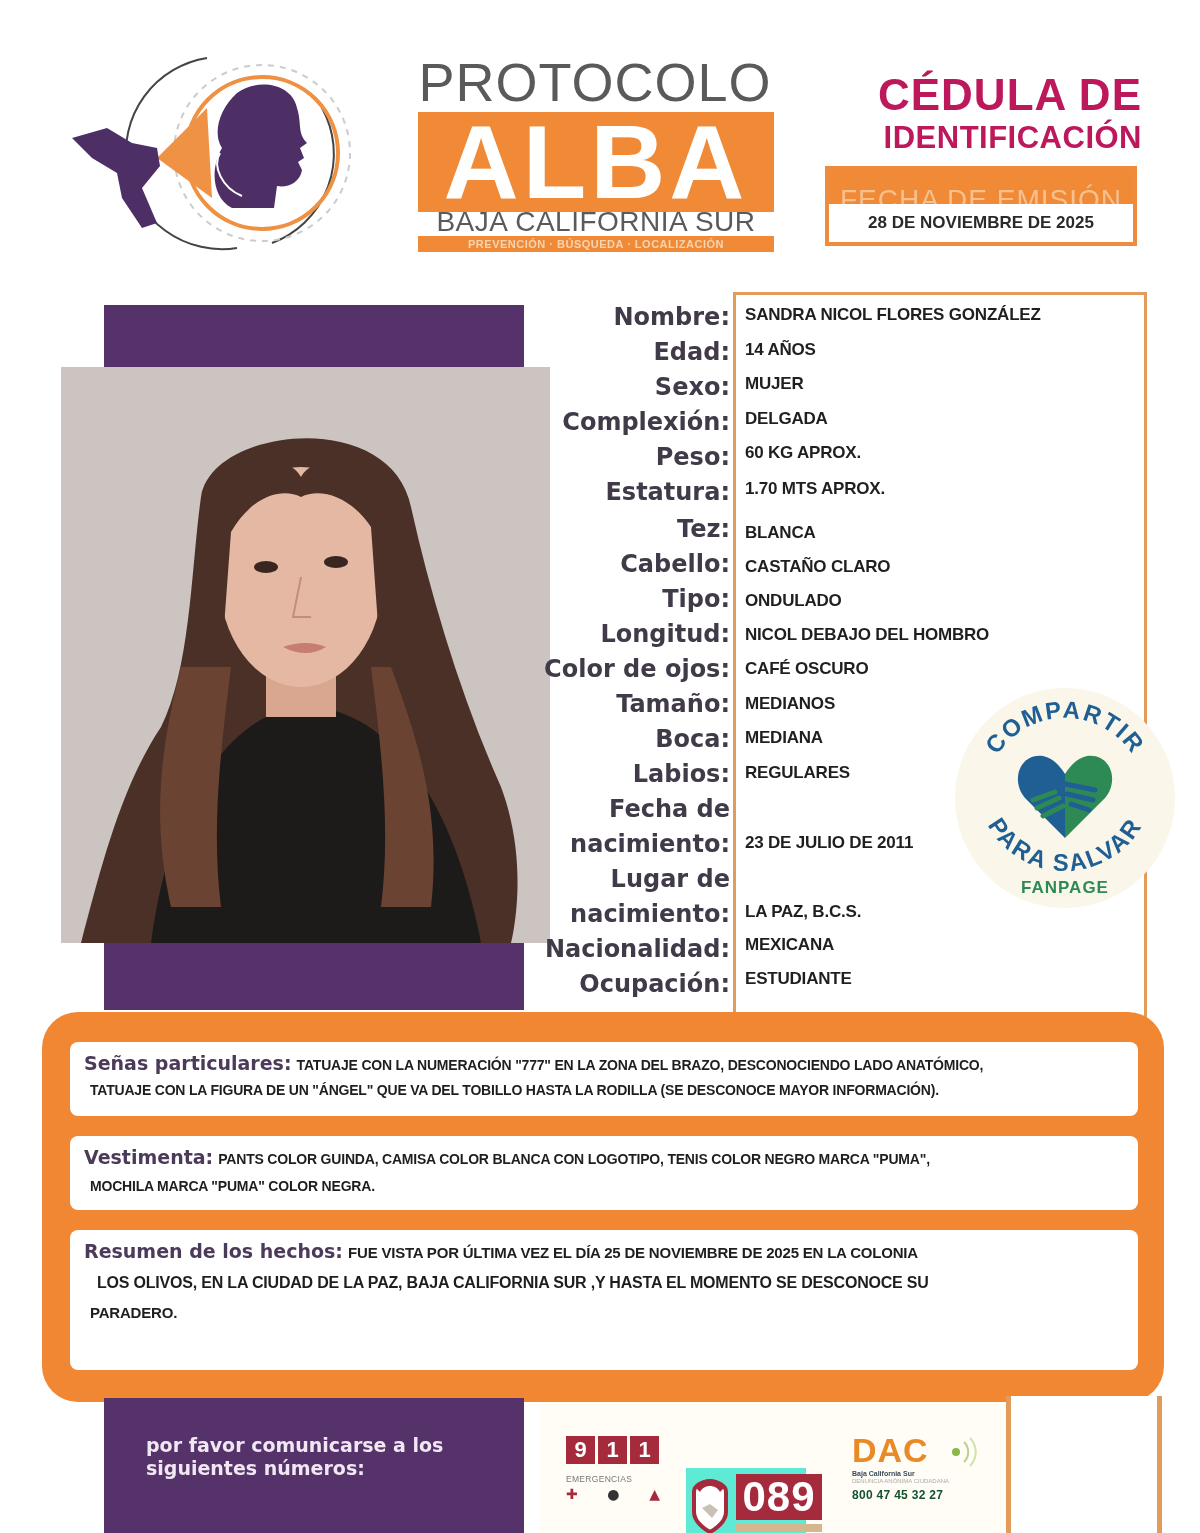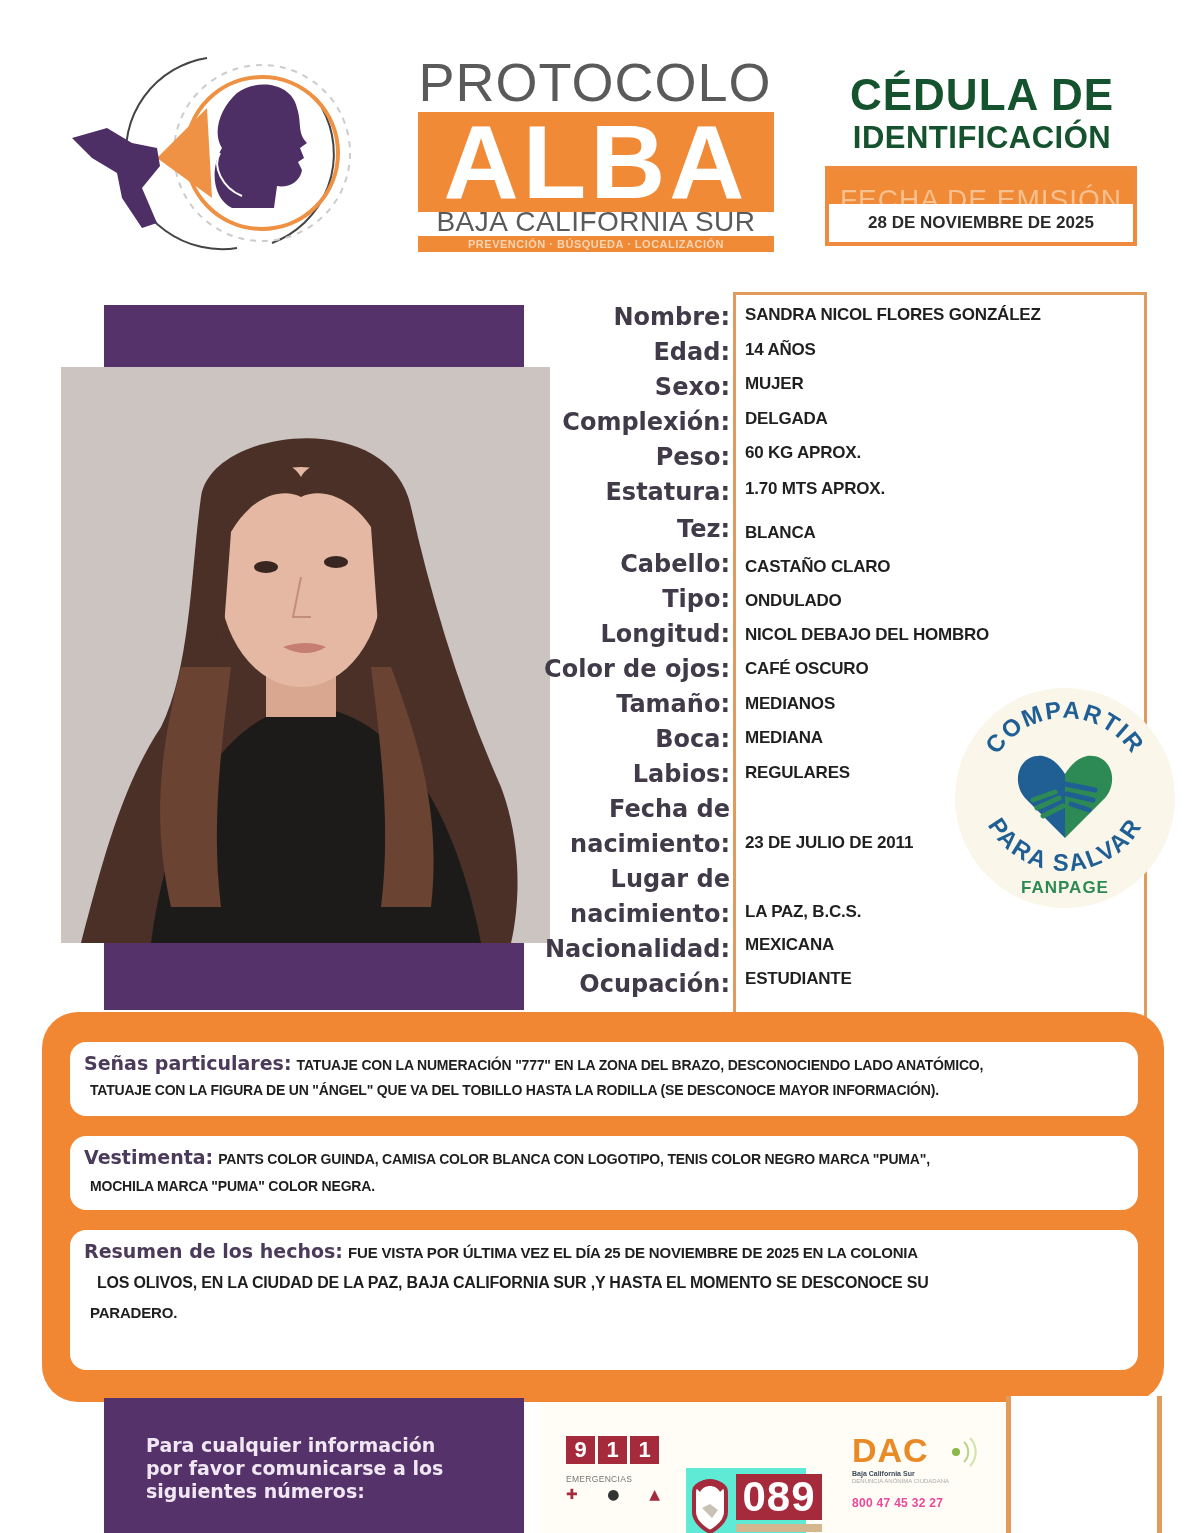--- a/index.html
+++ b/index.html
@@ -16,21 +16,21 @@
   .alba-word { position: absolute; left: 0; top: 0; width: 100%; height: 100%; text-align: center;
     font-family: "Liberation Sans", sans-serif; font-weight: 700; font-size: 104px; line-height: 100px;
     color: #ffffff; letter-spacing: 4px; }
   .alba-bcs { position: absolute; left: 4px; top: 150px; width: 356px; text-align: center;
     font-family: "Liberation Sans", sans-serif; font-size: 28px; color: #5a5a5a; letter-spacing: 0.5px; line-height: 32px; }
   .alba-tag { position: absolute; left: 4px; top: 180px; width: 356px; height: 16px; background: #f08a36;
     color: #f6d4b2; font-family: "Liberation Sans", sans-serif; font-weight: 700; font-size: 11px; line-height: 16px;
     text-align: center; letter-spacing: 0.5px; }
 
   .cedula-title { position: absolute; left: 822px; top: 70px; width: 320px;
-    font-family: "Liberation Sans", sans-serif; font-weight: 700; color: #14532d; text-align: center; }
+    font-family: "Liberation Sans", sans-serif; font-weight: 700; color: #be185d; text-align: right; }
   .cedula-title .l1 { font-size: 44px; line-height: 50px; letter-spacing: 1px; display: block; }
   .cedula-title .l2 { font-size: 31px; line-height: 36px; letter-spacing: 0.5px; display: block; }
   .fecha-box { position: absolute; left: 825px; top: 166px; width: 312px; height: 80px;
     border: 4px solid #ef8b3e; background: #f08a36; }
   .fecha-label { position: absolute; left: 0; top: 0; width: 100%; height: 34px; text-align: center;
     font-family: "Liberation Sans", sans-serif; font-size: 28px; line-height: 34px; color: #f7c08e; letter-spacing: 1px; margin-top: 13px; }
   .fecha-value { position: absolute; left: 0; top: 34px; width: 100%; height: 38px; background: #ffffff;
     text-align: center; font-family: "Liberation Sans", sans-serif; font-weight: 700; font-size: 17px; line-height: 38px; color: #2a2a2a; }
 
   
@@ -47,21 +47,21 @@
   .lbl { text-align: right; font-family: "DejaVu Sans", sans-serif; font-weight: 700; font-size: 24px; color: #413a48; line-height: 34px; }
   .val { font-family: "Liberation Sans", sans-serif; font-weight: 700; font-size: 17px; color: #1f1f1f; line-height: 34px; letter-spacing: -0.2px; }
 
   
   .badge { position: absolute; left: 955px; top: 688px; width: 220px; height: 220px; border-radius: 50%;
     background: #fbf6ea; }
 
   
   .orange-frame { position: absolute; left: 42px; top: 1012px; width: 1122px; height: 390px;
     background: #f28733; border-radius: 36px; }
-  .panel { position: absolute; background: #ffffff; border-radius: 16px; padding: 10px 14px; }
+  .panel { position: absolute; background: #ffffff; border-radius: 8px; padding: 10px 14px; }
   .panel-title { font-family: "DejaVu Sans", sans-serif; font-weight: 700; font-size: 19px; color: #4b3a5a; }
   .panel-text { font-family: "Liberation Sans", sans-serif; font-weight: 700; font-size: 14px; color: #1e1e1e; letter-spacing: -0.2px; }
   .p1 { left: 70px; top: 1042px; width: 1068px; height: 74px; }
   .p2 { left: 70px; top: 1136px; width: 1068px; height: 74px; }
   .p3 { left: 70px; top: 1230px; width: 1068px; height: 140px; }
   .panel .line { display: block; white-space: nowrap; }
 
   
   .footer-purple { position: absolute; left: 104px; top: 1398px; width: 420px; height: 135px; background: #55336a; padding: 36px 40px 0 42px; }
   .footer-text { font-family: "DejaVu Sans", sans-serif; font-weight: 700; font-size: 19px; line-height: 23px; color: #f1e7f3; }
@@ -79,21 +79,21 @@
   .logo-089 { position: absolute; left: 686px; top: 1468px; width: 120px; height: 70px; background: #5eead4; }
   .logo-089 .shield { position: absolute; left: 4px; top: 4px; width: 40px; height: 62px; }
   .logo-089 .num { position: absolute; left: 50px; top: 6px; width: 86px; height: 46px; background: #a52a3c; color: #fff;
     font-family: "Liberation Sans", sans-serif; font-weight: 700; font-size: 42px; line-height: 46px; text-align: center; letter-spacing: 1px; }
   .logo-089 .strip { position: absolute; left: 50px; top: 56px; width: 86px; height: 8px; background: #d5b78f; }
 
   .logo-dac { position: absolute; left: 852px; top: 1432px; width: 130px; height: 80px; }
   .logo-dac .word { font-family: "Liberation Sans", sans-serif; font-weight: 700; font-size: 34px; line-height: 36px; color: #e88b27; letter-spacing: 1px; }
   .logo-dac .sub { font-family: "Liberation Sans", sans-serif; font-weight: 700; font-size: 7px; color: #3b4a5a; margin-top: 2px; }
   .logo-dac .sub2 { font-family: "Liberation Sans", sans-serif; font-size: 6px; color: #aaa; margin-top: 1px; }
-  .logo-dac .phone { font-family: "Liberation Sans", sans-serif; font-weight: 700; font-size: 12px; color: #ec4899; margin-top: 12px; letter-spacing: 0.3px; }
+  .logo-dac .phone { font-family: "Liberation Sans", sans-serif; font-weight: 700; font-size: 12px; color: #14532d; margin-top: 4px; letter-spacing: 0.3px; }
 </style>
 </head>
 <body>
 
 <svg class="logo-emblem" viewBox="0 0 300 210">
 
   <path d="M145 10 A95 95 0 0 0 175 200" fill="none" stroke="#444" stroke-width="2"></path>
   <path d="M260 60 A95 95 0 0 1 210 195" fill="none" stroke="#444" stroke-width="2"></path>
   <circle cx="200" cy="105" r="88" fill="none" stroke="#ccc" stroke-width="2" stroke-dasharray="6 6"></circle>
 
@@ -243,21 +243,20 @@
 <div class="panel p3">
   <span class="line">
     <span class="panel-title">Resumen de los hechos:</span>
     <span class="panel-text" style="font-size:15px">FUE VISTA POR ÚLTIMA VEZ EL DÍA 25 DE NOVIEMBRE DE 2025 EN LA COLONIA</span>
   </span>
   <span class="line panel-text" style="margin-top:12px;margin-left:13px;font-size:16px">LOS OLIVOS, EN LA CIUDAD DE LA PAZ, BAJA CALIFORNIA SUR ,Y HASTA EL MOMENTO SE DESCONOCE SU</span>
   <span class="line panel-text" style="margin-top:12px;margin-left:6px;font-size:15px">PARADERO.</span>
 </div>
 
 <div class="footer-purple">
-  <div class="footer-text">Para cualquier información</div>
   <div class="footer-text">por favor comunicarse a los</div>
   <div class="footer-text">siguientes números:</div>
 </div>
 
 <div class="footer-logos"></div>
 
 <div class="logo-911">
   <div class="digits">
     <div class="digit">9</div>
     <div class="digit">1</div>

